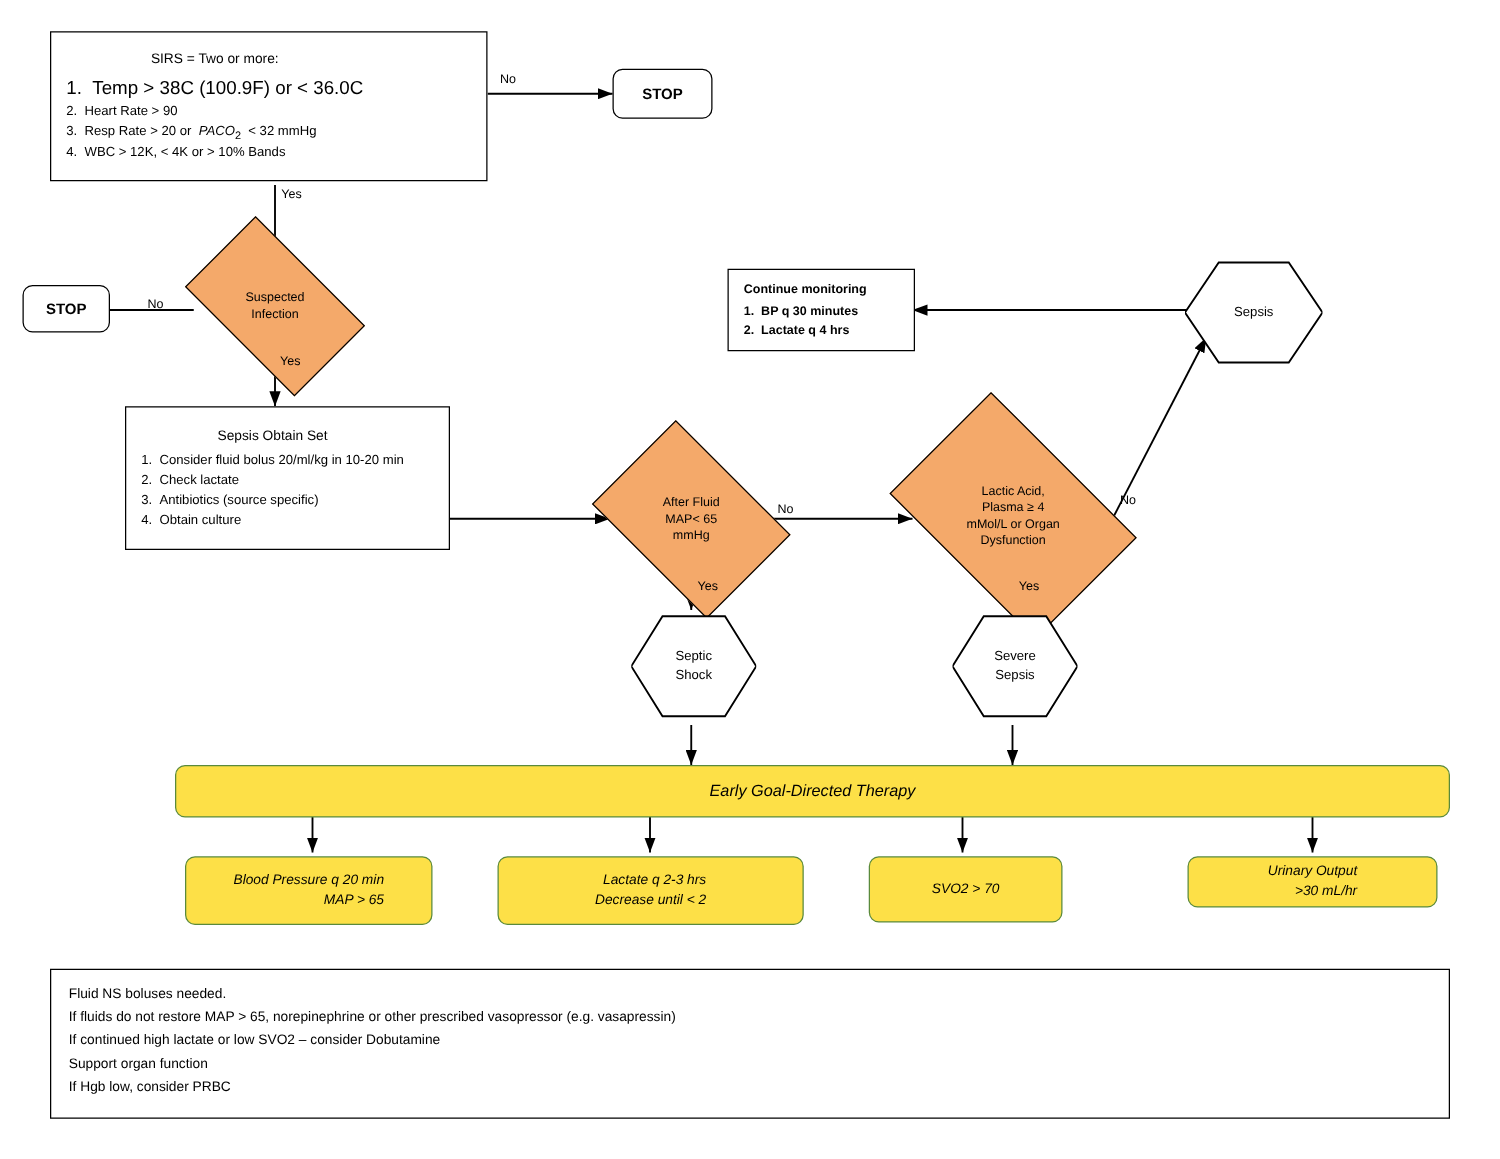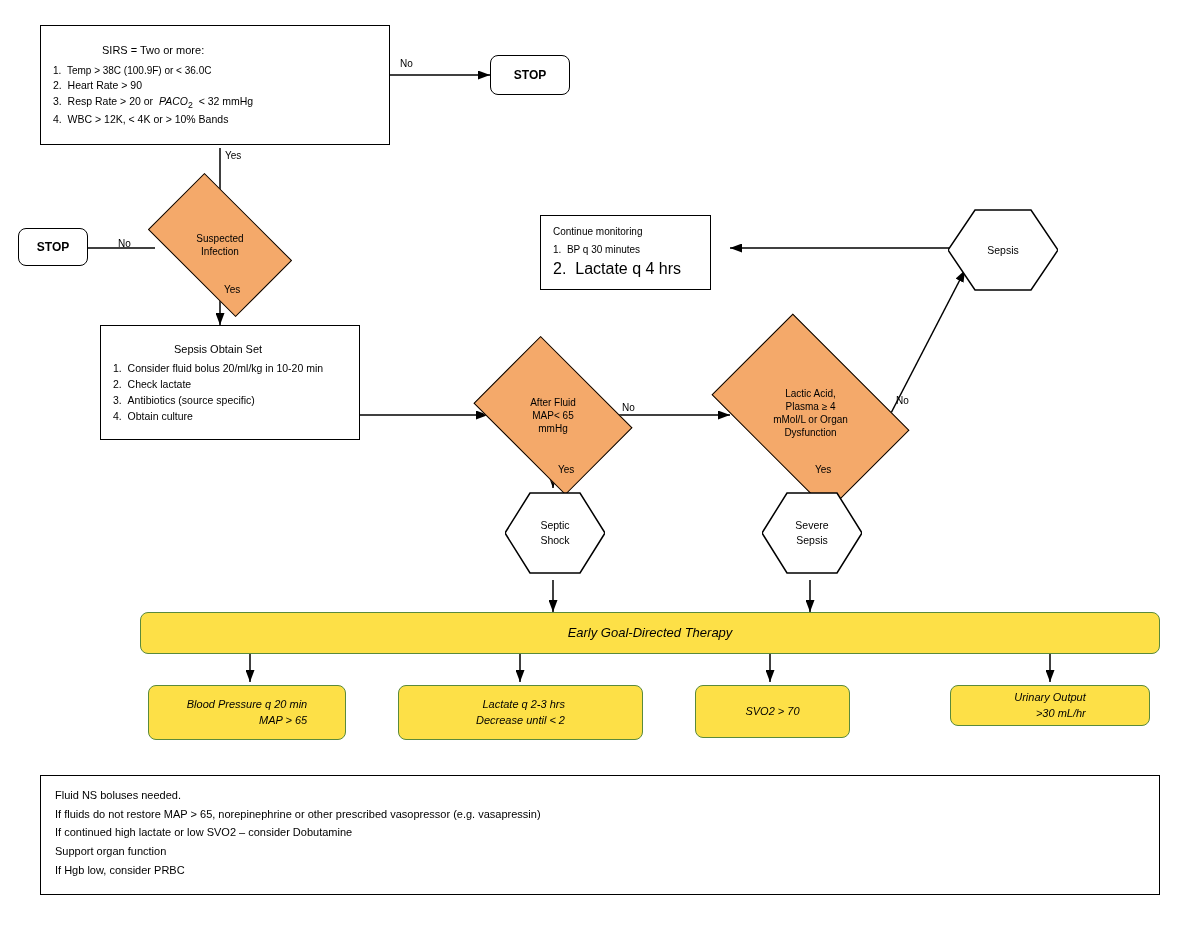--- a/index.html
+++ b/index.html
@@ -160,21 +160,21 @@
     <line x1="250" y1="631" x2="250" y2="651" stroke="#000" stroke-width="1.5"></line>
     <line x1="520" y1="631" x2="520" y2="651" stroke="#000" stroke-width="1.5"></line>
     <line x1="770" y1="631" x2="770" y2="651" stroke="#000" stroke-width="1.5"></line>
     <line x1="1050" y1="631" x2="1050" y2="651" stroke="#000" stroke-width="1.5"></line>
 
   </svg>
 
   <div class="box-rect-sharp" style="left:40px; top:25px; width:350px; min-height:120px;">
     <div>
       <div style="text-align:center; font-size:11px; margin-bottom:4px;">SIRS = Two or more:</div>
-      <div style="font-size:10px;">1.&nbsp;&nbsp;Temp &gt; 38C (100.9F) or &lt; 36.0C</div>
+      <div style="font-size:15px;">1.&nbsp;&nbsp;Temp &gt; 38C (100.9F) or &lt; 36.0C</div>
       <div style="font-size:10.5px;">2.&nbsp;&nbsp;Heart Rate &gt; 90</div>
       <div style="font-size:10.5px;">3.&nbsp;&nbsp;Resp Rate &gt; 20 or &nbsp;<em>PACO</em><sub>2</sub>&nbsp; &lt; 32 mmHg</div>
       <div style="font-size:10.5px;">4.&nbsp;&nbsp;WBC &gt; 12K, &lt; 4K or &gt; 10% Bands</div>
     </div>
   </div>
 
   <div style="position:absolute; left:400px; top:58px; font-size:10px;">No</div>
 
   <div class="box-rect" style="left:490px; top:55px; width:80px; height:40px; font-size:12px; font-weight:bold;">STOP</div>
 
@@ -212,25 +212,25 @@
 
   <div class="diamond-container" style="left:728px; top:355px; width:165px; height:115px;">
     <div class="diamond"></div>
     <div class="diamond-text">Lactic Acid,<br>Plasma ≥ 4<br>mMol/L or Organ<br>Dysfunction</div>
   </div>
 
   <div style="position:absolute; left:896px; top:395px; font-size:10px;">No</div>
 
   <div style="position:absolute; left:815px; top:464px; font-size:10px;">Yes</div>
 
-  <div class="box-rect-sharp" style="left:540px; top:215px; width:171px; min-height:60px;">
+  <div class="box-rect-sharp" style="left:582px; top:215px; width:150px; min-height:60px;font-weight:bold;">
     <div>
       <div style="font-size:10px; margin-bottom:3px;">Continue monitoring</div>
       <div style="font-size:10px;">1.&nbsp;&nbsp;BP q 30 minutes</div>
-      <div style="font-size:16px;">2.&nbsp;&nbsp;Lactate q 4 hrs</div>
+      <div style="font-size:10px;">2.&nbsp;&nbsp;Lactate q 4 hrs</div>
     </div>
   </div>
 
   <div class="hexagon-outer" style="left:948px; top:205px; width:110px; height:90px;">
     <svg viewBox="0 0 110 90" xmlns="http://www.w3.org/2000/svg">
       <polygon points="27,5 83,5 110,45 83,85 27,85 0,45" fill="white" stroke="black" stroke-width="1.5"></polygon>
     </svg>
     <div class="hexagon-text" style="position:absolute; z-index:2;">Sepsis</div>
   </div>
 

